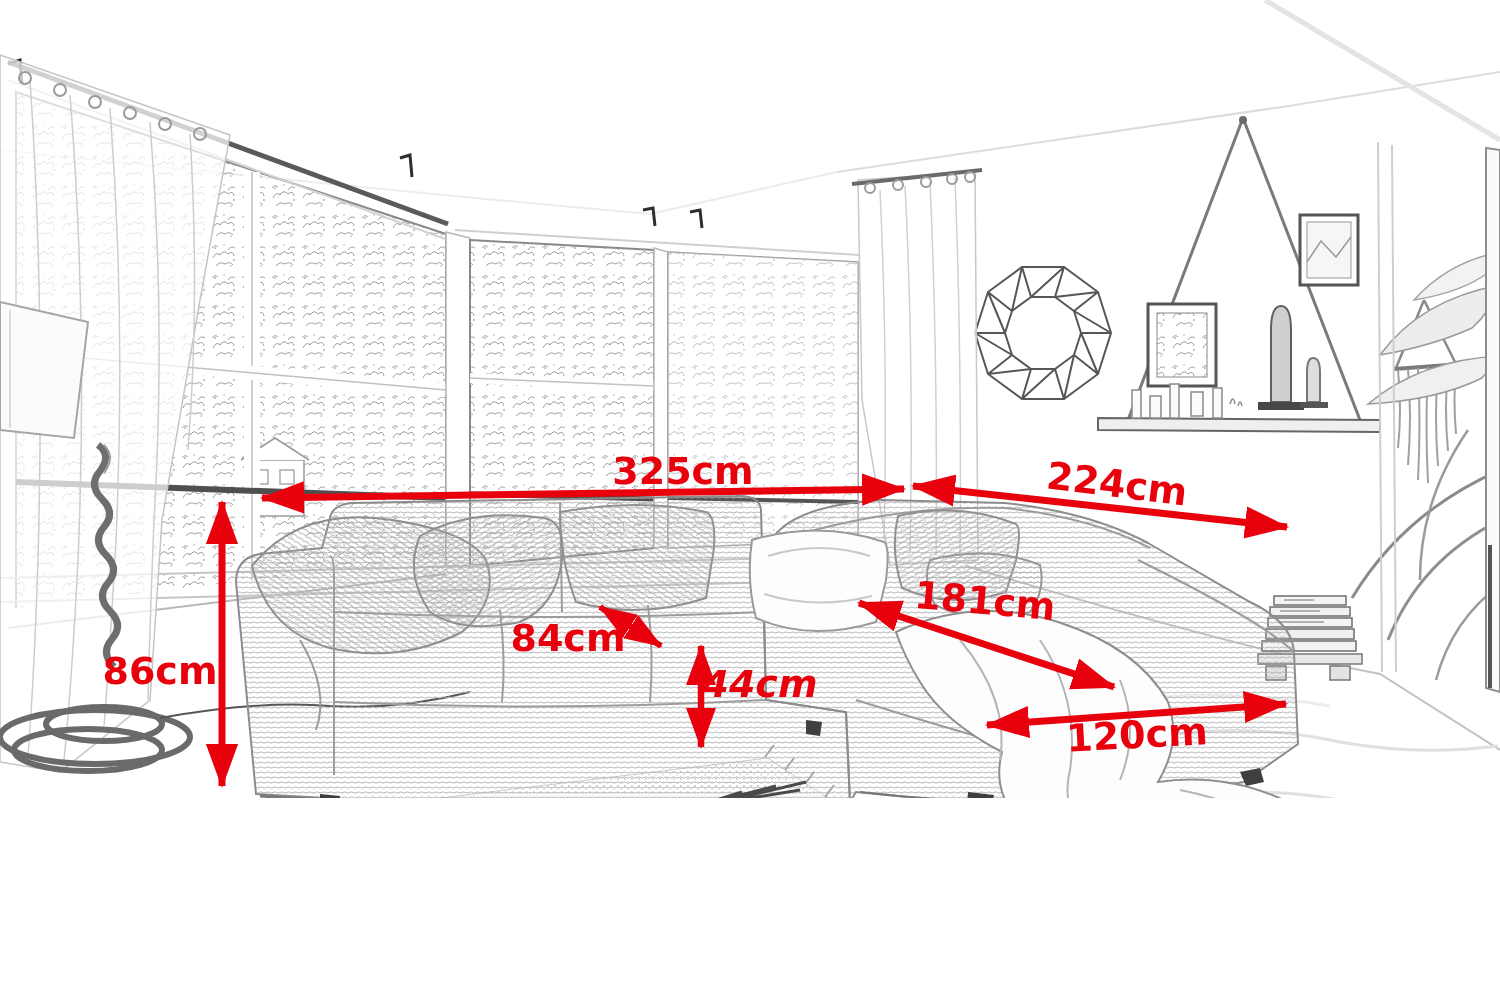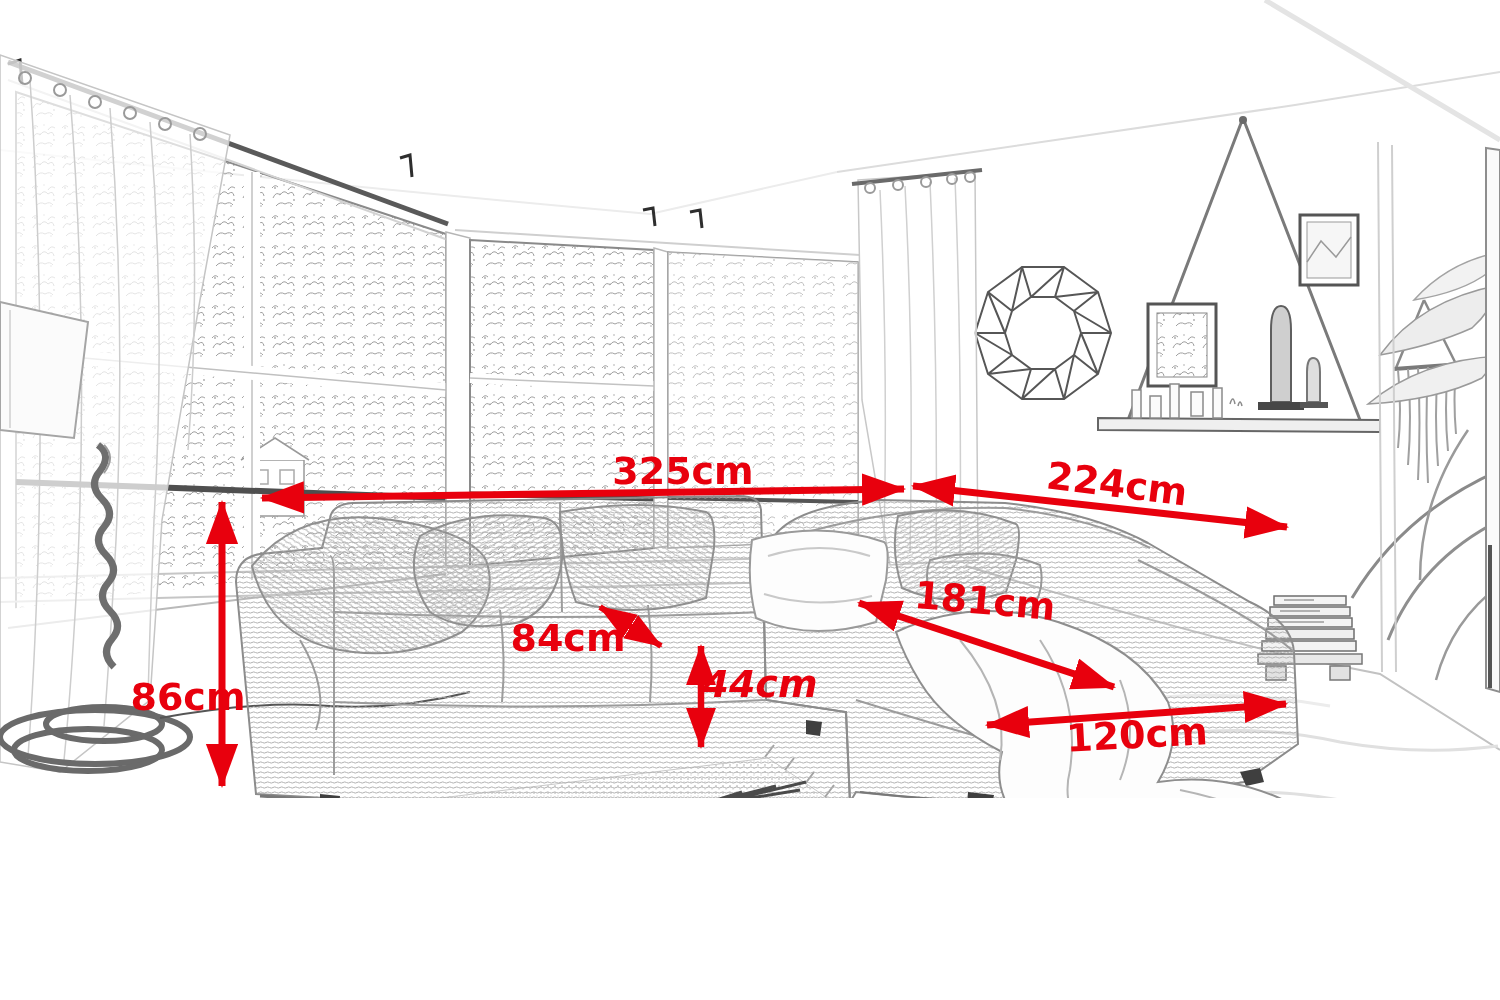--- a/index.html
+++ b/index.html
@@ -306,19 +306,19 @@
     <line x1="222" y1="502" x2="222" y2="786" stroke-width="7" marker-start="url(#arw)" marker-end="url(#arw)"></line>
     <line x1="600" y1="607" x2="661" y2="646" stroke-width="6" marker-start="url(#arw)" marker-end="url(#arw)"></line>
     <line x1="701" y1="646" x2="701" y2="747" stroke-width="6.5" marker-start="url(#arw)" marker-end="url(#arw)"></line>
     <line x1="859" y1="603" x2="1114" y2="687" stroke-width="7" marker-start="url(#arw)" marker-end="url(#arw)"></line>
     <line x1="987" y1="725" x2="1286" y2="704" stroke-width="7" marker-start="url(#arw)" marker-end="url(#arw)"></line>
   </g>
 </svg>
 
 <div class="dim-label" style="left:683px;top:471px;transform:translate(-50%,-50%);">325cm</div>
 <div class="dim-label" style="left:1117px;top:484px;transform:translate(-50%,-50%) rotate(7deg);">224cm</div>
-<div class="dim-label" style="left:160px;top:697px;transform:translate(-50%,-50%);margin-left:28px;">86cm</div>
+<div class="dim-label" style="left:160px;top:671px;transform:translate(-50%,-50%);">86cm</div>
 <div class="dim-label" style="left:568px;top:638px;transform:translate(-50%,-50%);">84cm</div>
 <div class="dim-label" style="left:760px;top:684px;transform:translate(-50%,-50%);font-style:italic;">44cm</div>
 <div class="dim-label" style="left:985px;top:601px;transform:translate(-50%,-50%) rotate(5deg);">181cm</div>
 <div class="dim-label" style="left:1137px;top:735px;transform:translate(-50%,-50%) rotate(-3deg);">120cm</div>
 
 </div>
 
 </body></html>

